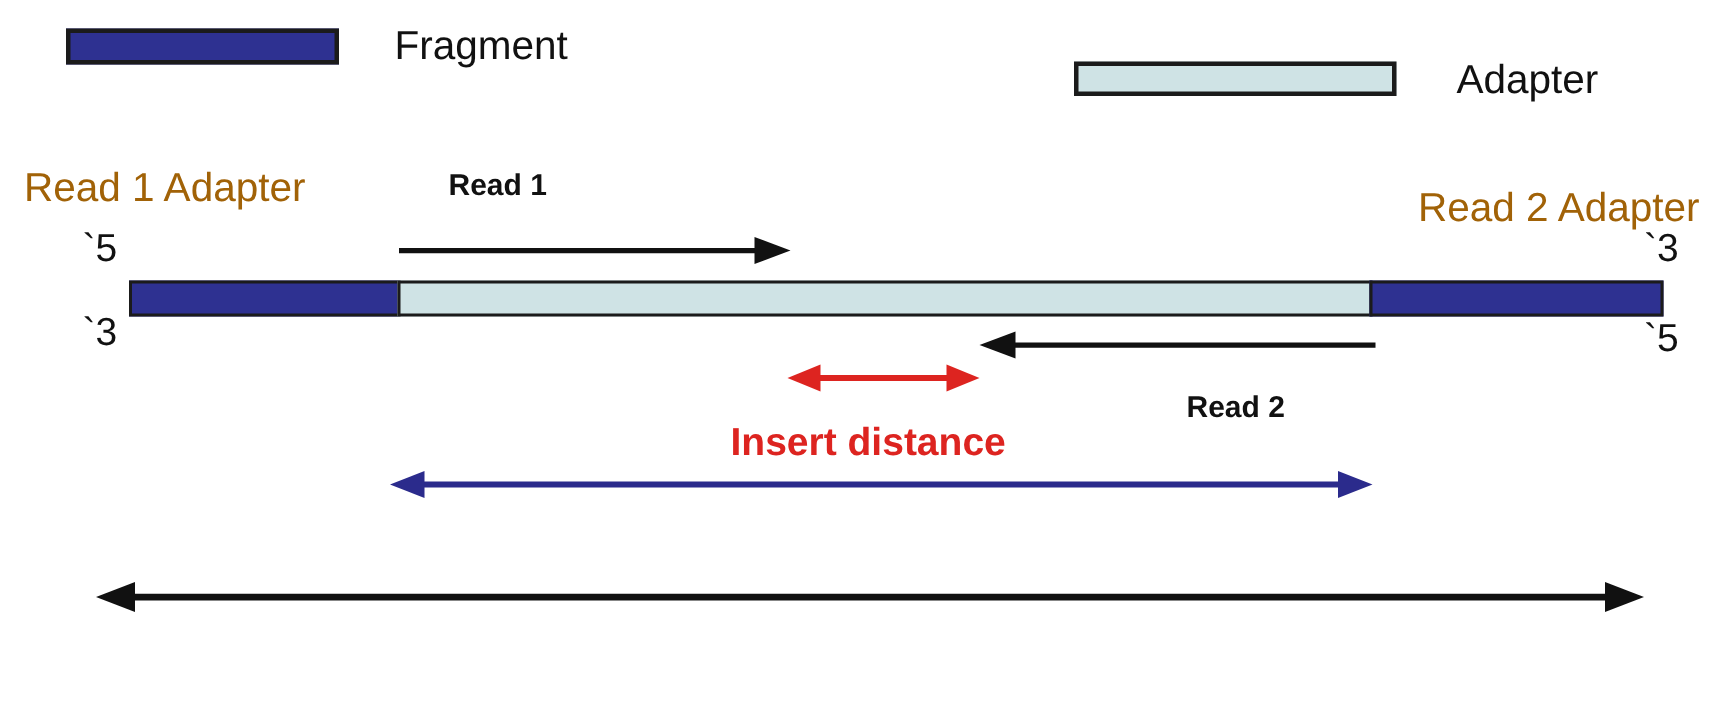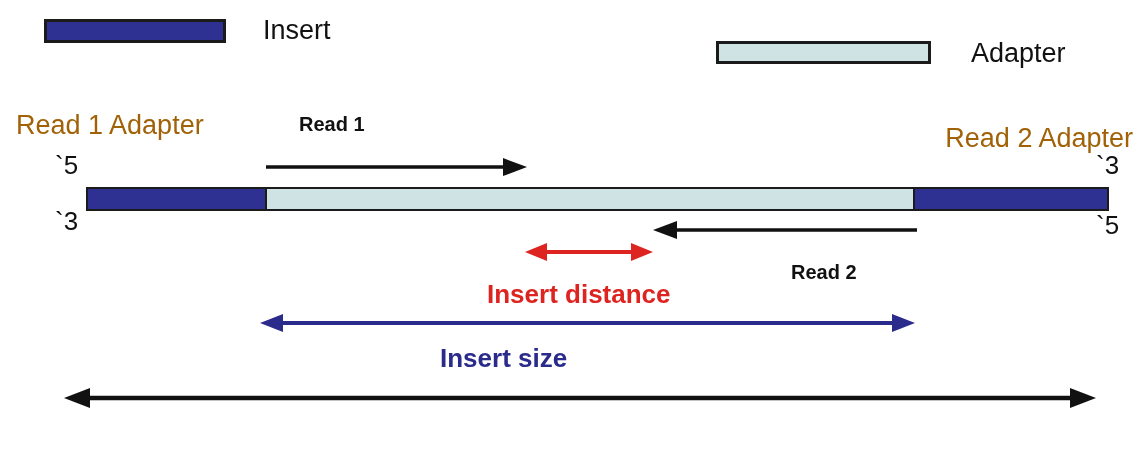--- a/index.html
+++ b/index.html
@@ -45,41 +45,40 @@
   #fragment-length-label { left: 490px; top: 418px; }
 
   #arrow-layer { left: 0; top: 0; width: 1146px; height: 470px; pointer-events: none; }
 </style>
 </head>
 <body>
 
 <div id="canvas">
 
   <div class="abs swatch" id="legend-adapter-swatch"></div>
-  <div class="abs label black-label" id="legend-adapter-label">Insert</div>
+  <div class="abs label black-label" id="legend-adapter-label">Fragment</div>
   <div class="abs swatch" id="legend-insert-swatch"></div>
   <div class="abs label black-label" id="legend-insert-label">Adapter</div>
 
   <div class="abs label blue-label" id="read1-adapter-label">Read 1 Adapter</div>
   <div class="abs label blue-label" id="read2-adapter-label">Read 2 Adapter</div>
 
   <div class="abs label prime-label" id="end-left-top">`5</div>
   <div class="abs label prime-label" id="end-left-bottom">`3</div>
   <div class="abs label prime-label" id="end-right-top">`3</div>
   <div class="abs label prime-label" id="end-right-bottom">`5</div>
 
   <div class="abs bar-seg" id="bar-adapter-left"></div>
   <div class="abs bar-seg" id="bar-insert"></div>
   <div class="abs bar-seg" id="bar-adapter-right"></div>
 
   <div class="abs label bold-black" id="read1-label">Read 1</div>
   <div class="abs label bold-black" id="read2-label">Read 2</div>
 
   <div class="abs label red-label" id="inner-distance-label">Insert distance</div>
-  <div class="abs label navy-label" id="insert-size-label">Insert size</div>
 
   <svg class="abs" id="arrow-layer" viewBox="0 0 1146 470">
 
     <g>
       <line x1="266" y1="167" x2="506" y2="167" stroke="#111111" stroke-width="3.5"></line>
       <polygon points="527,167 503,158 503,176" fill="#111111"></polygon>
     </g>
 
     <g>
       <line x1="674" y1="230" x2="917" y2="230" stroke="#111111" stroke-width="3.5"></line>

